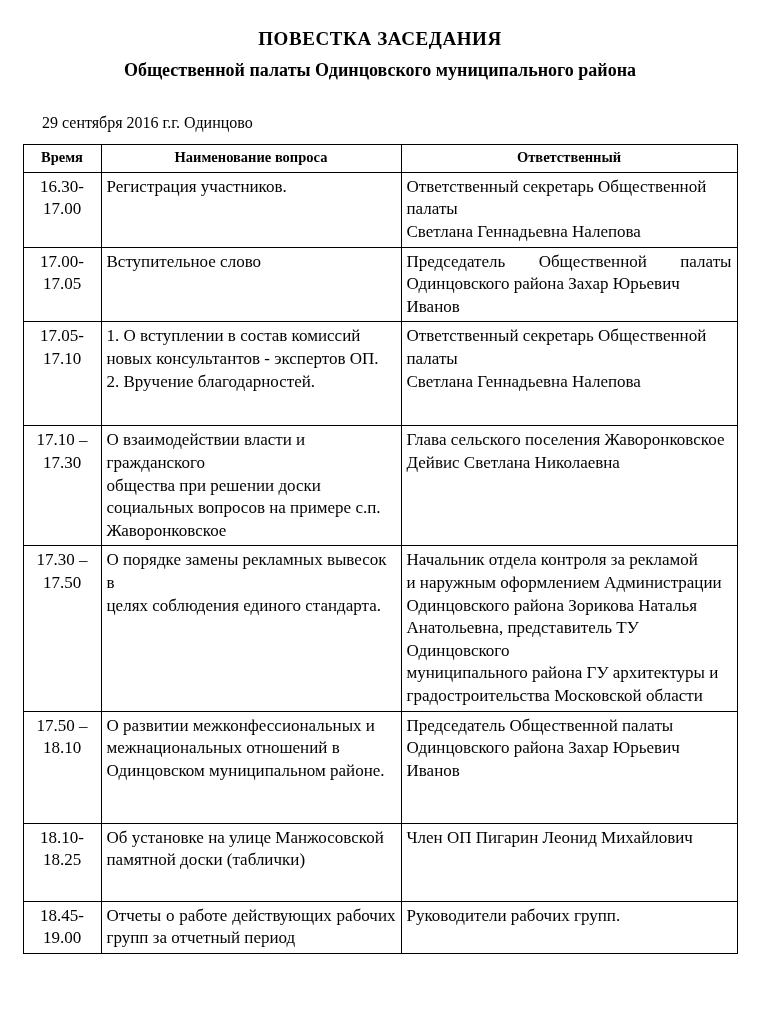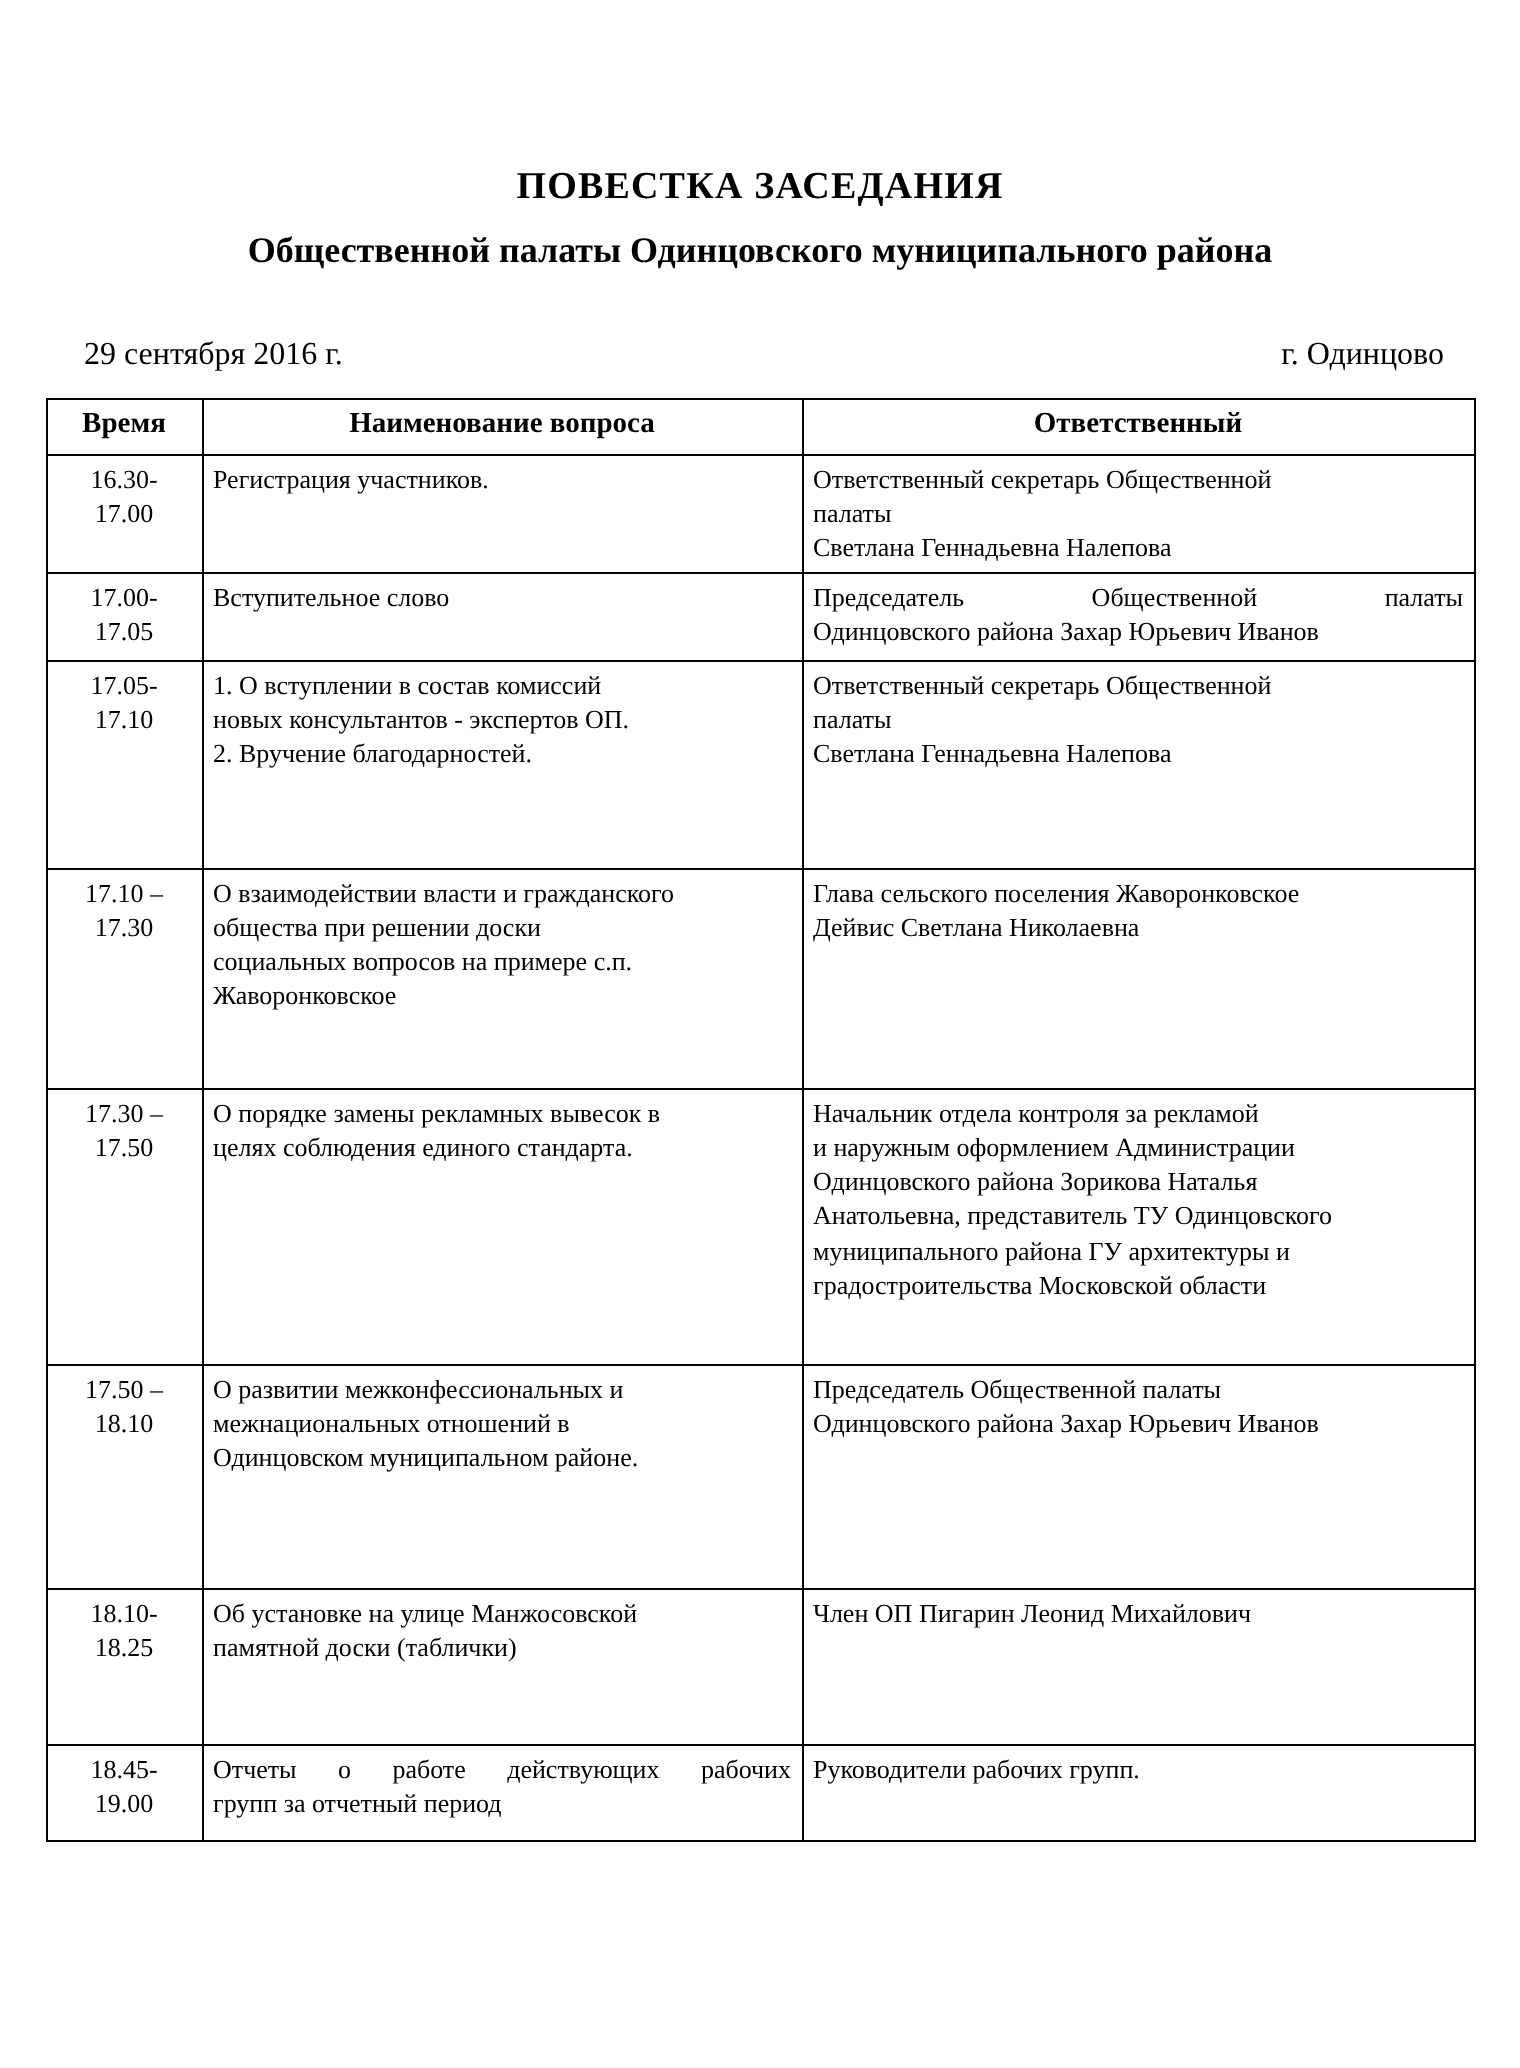--- a/index.html
+++ b/index.html
@@ -16,56 +16,56 @@
   }
   .page {
     width: 760px;
     height: 1034px;
     box-sizing: border-box;
     padding: 0;
     position: relative;
   }
   .title-block {
     text-align: center;
-    padding-top: 83px;
+    padding-top: 28px;
   }
   .title-line1 {
     font-size: 19px;
     font-weight: bold;
     letter-spacing: 0.6px;
     line-height: 1.2;
   }
   .title-line2 {
     font-size: 18px;
     font-weight: bold;
     margin-top: 9px;
     line-height: 1.2;
   }
   .meta-row {
     display: flex;
-    justify-content: space-between;
+    justify-content: flex-start;
     align-items: baseline;
     margin-top: 33px;
     padding: 0 38px 0 42px;
     font-size: 16px;
   }
   .meta-date { font-size: 16px; }
   .meta-place { font-size: 16px; }
 
   table.agenda {
     border-collapse: collapse;
     margin: 12px auto 0 auto;
     width: 714px;
     table-layout: fixed;
   }
   table.agenda th, table.agenda td {
     border: 1px solid #000000;
     vertical-align: top;
     padding: 3px 5px;
-    font-size: 13px;
+    font-size: 17px;
     line-height: 1.33;
   }
   table.agenda th {
     text-align: center;
     font-weight: bold;
     font-size: 14.5px;
     padding: 3px 4px 4px 4px;
     vertical-align: middle;
   }
   col.c-time  { width: 78px; }

